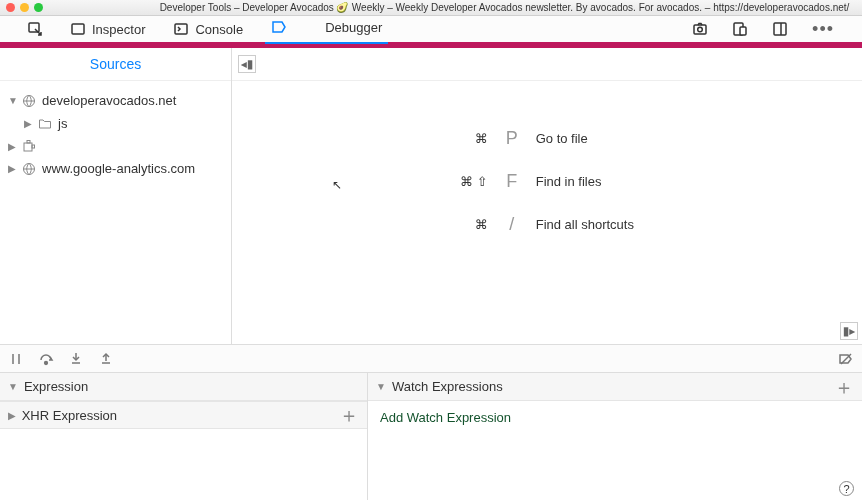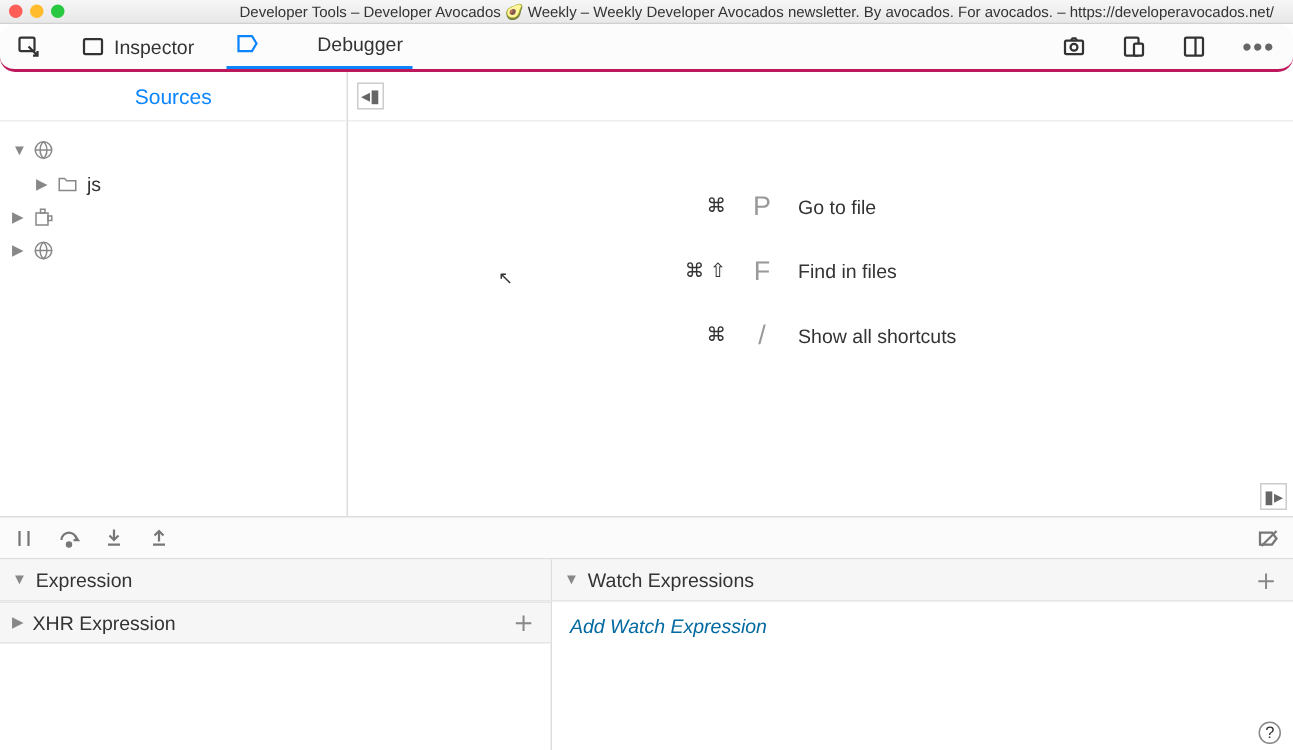--- a/index.html
+++ b/index.html
@@ -8,21 +8,21 @@
 
 .titlebar { height:16px; background:linear-gradient(#f6f6f6,#e8e8e8); display:flex; align-items:center; padding:0 6px; border-bottom:1px solid #d0d0d0; font-size:10px; color:#6a6a6a; }
 .traffic { display:flex; gap:5px; margin-right:110px; }
 .traffic span { width:9px; height:9px; border-radius:50%; display:inline-block; }
 .tl-close { background:#ff5f57; }
 .tl-min  { background:#ffbd2e; }
 .tl-max  { background:#28c940; }
 .titlebar .title { flex:1; text-align:center; white-space:nowrap; overflow:hidden; text-overflow:ellipsis; font-size:10px; }
 
 
-.toolbar { height:32px; background:#fcfcfc; border-bottom:2px solid #be185d; display:flex; align-items:center; padding:0 8px; gap:16px;border-radius:10px; }
+.toolbar { height:32px; background:#fcfcfc; border-bottom:6px solid #be185d; display:flex; align-items:center; padding:0 24px; gap:16px; }
 .toolbar .spacer { flex:1; }
 .toolbar .tool { display:flex; align-items:center; gap:6px; padding:4px 6px; cursor:pointer; font-size:14px; color:#555; }
 .toolbar .tool.active { color:#0a84ff; border-bottom:2px solid #0a84ff; margin-bottom:-1px; padding-bottom:7px;gap:38px; }
 .toolbar .icon-btn { padding:4px; cursor:pointer; color:#666; }
 .toolbar svg { width:16px; height:16px; stroke:currentColor; fill:none; stroke-width:1.5; }
 
 
 .main { display:flex; height:calc(100% - 16px - 32px - 156px); }
 .sidebar { width:232px; border-right:1px solid #ddd; background:#fff; }
 .side-tabs { height:33px; display:flex; border-bottom:1px solid #eee; }
@@ -57,21 +57,21 @@
 .bottom { display:flex; height:128px; border-top:1px solid #ddd; }
 .pane { border-right:1px solid #ddd; display:flex; flex-direction:column; }
 .pane:first-child { width:368px; }
 .pane:last-child { flex:1; border-right:none; }
 .pane-hdr { height:28px; background:#f6f6f6; border-bottom:1px solid #e5e5e5; display:flex; align-items:center; padding:0 8px; gap:6px; font-size:14px; color:#555; }
 .pane-hdr .arrow { font-size:10px; color:#888; }
 .pane-hdr .spacer { flex:1; }
 .pane-hdr .plus { font-size:20px; color:#888; cursor:pointer; line-height:1; }
 .pane-body { padding:8px 12px; font-size:14px; color:#666; flex:1; }
 .pane-body .chk { display:inline-block; width:12px; height:12px; border:1px solid #bbb; border-radius:2px; margin-right:8px; vertical-align:middle; }
-.pane-body .placeholder { color:#0369a1; font-style:italic; }
+.pane-body .placeholder { color:#14532d; }
 .xhr { border-top:1px solid #e5e5e5; }
 
 
 .footer { position:absolute; bottom:4px; right:8px; color:#888; font-size:14px; }
 .footer .q { border:1.2px solid #888; border-radius:50%; width:15px; height:15px; display:inline-flex; align-items:center; justify-content:center; font-size:11px; }
 
 svg { display:block; }
 .cursor { position:absolute; left:100px; top:130px; font-size:12px; color:#333; }
 </style>
 </head>
@@ -92,20 +92,27 @@
         <rect x="1" y="2" width="10" height="9" rx="1"></rect>
         <path d="M7 8 L13 14 M10 14 L13 14 L13 11"></path>
       </svg>
   </span>
   <div class="tool">
     <svg viewBox="0 0 16 16">
         <rect x="2" y="3" width="12" height="10" rx="1"></rect>
       </svg>
     <span>Inspector</span>
   </div>
+  <div class="tool">
+    <svg viewBox="0 0 16 16">
+        <rect x="2" y="3" width="12" height="10" rx="1"></rect>
+        <path d="M5 6 L7 8 L5 10"></path>
+      </svg>
+    <span>Console</span>
+  </div>
   <div class="tool active">
     <svg viewBox="0 0 16 16" style="stroke:#0a84ff">
         <path d="M2 3 L11 3 L14 8 L11 13 L2 13 Z"></path>
       </svg>
     <span>Debugger</span>
   </div>
   <div class="spacer"></div>
   <span class="icon-btn">
     <svg viewBox="0 0 16 16">
         <rect x="2" y="4" width="12" height="9" rx="1"></rect>
@@ -133,20 +140,21 @@
     <div class="side-tabs">
       <div class="active">Sources</div>
     </div>
     <div class="tree">
       <div class="tree-row">
         <span class="arrow">▼</span>
         <svg viewBox="0 0 14 14" stroke="#888" fill="none">
             <circle cx="7" cy="7" r="5.5"></circle>
             <path d="M1.5 7 H12.5 M7 1.5 C4 4 4 10 7 12.5 C10 10 10 4 7 1.5"></path>
           </svg>
+        <span>developeravocados.net</span>
       </div>
       <div class="tree-row indent1">
         <span class="arrow">▶</span>
         <svg viewBox="0 0 14 14" stroke="#888" fill="none">
             <path d="M1.5 3 H5 L6.5 4.5 H12.5 V11 H1.5 Z"></path>
           </svg>
         <span>js</span>
       </div>
       <div class="tree-row">
         <span class="arrow">▶</span>
@@ -155,41 +163,42 @@
             <rect x="5" y="1.5" width="3" height="2.5"></rect>
             <rect x="10" y="6" width="2.5" height="3"></rect>
           </svg>
       </div>
       <div class="tree-row">
         <span class="arrow">▶</span>
         <svg viewBox="0 0 14 14" stroke="#888" fill="none">
             <circle cx="7" cy="7" r="5.5"></circle>
             <path d="M1.5 7 H12.5 M7 1.5 C4 4 4 10 7 12.5 C10 10 10 4 7 1.5"></path>
           </svg>
+        <span>www.google-analytics.com</span>
       </div>
     </div>
   </div>
 
   <div class="editor">
     <div class="editor-top">
       <div class="collapse-btn">◂▮</div>
     </div>
     <div class="cursor">↖</div>
     <div class="shortcuts">
       <span class="k"><span>⌘</span></span>
       <span class="glyph">P</span>
       <span>Go to file</span>
 
       <span class="k"><span>⌘</span>&nbsp;<span>⇧</span></span>
       <span class="glyph">F</span>
       <span>Find in files</span>
 
       <span class="k"><span>⌘</span></span>
       <span class="glyph">/</span>
-      <span>Show all shortcuts</span>
+      <span>Find all shortcuts</span>
     </div>
     <div class="editor-foot">
       <div class="collapse-btn">▮▸</div>
     </div>
   </div>
 </div>
 
 <div class="debug-bar">
   <span>
       <svg viewBox="0 0 16 16">

